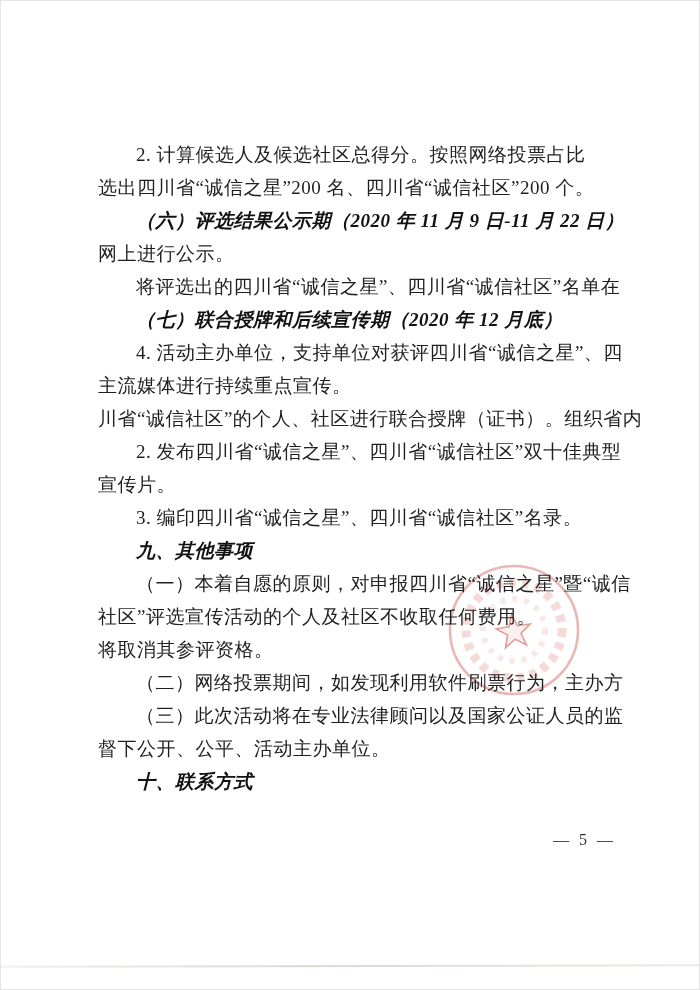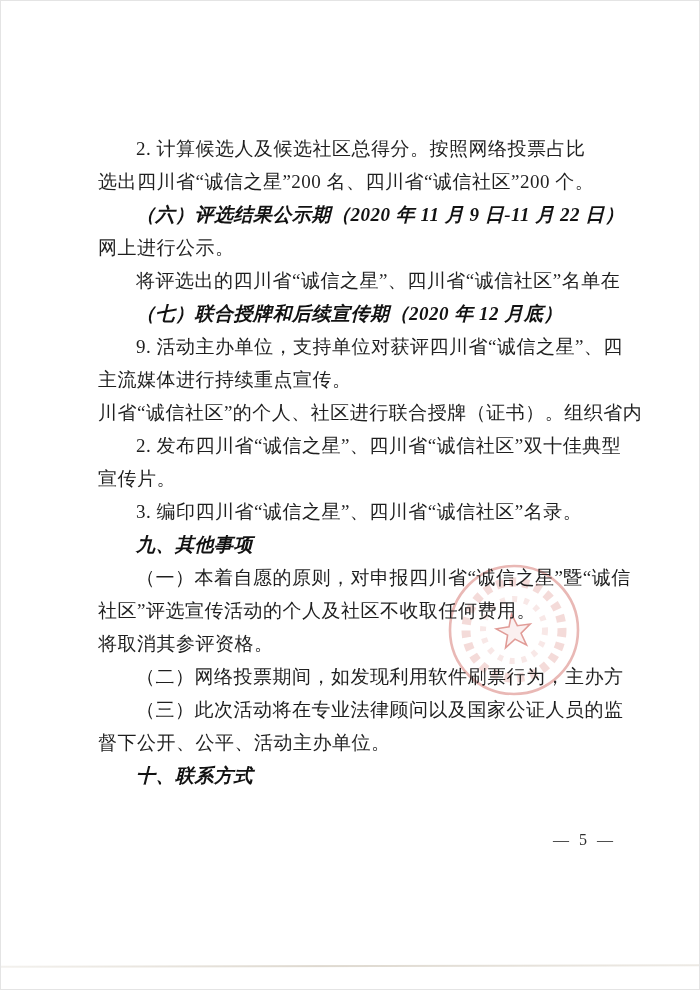--- a/index.html
+++ b/index.html
@@ -12,21 +12,21 @@
     position: relative;
     width: 700px;
     height: 990px;
     background: #ffffff;
     border: 1px solid #e4e4e4;
     overflow: hidden;
   }
   .textblock {
     position: absolute;
     left: 97px;
-    top: 131px;
+    top: 137px;
     width: 518px;
     z-index: 2;
   }
   .line {
     height: 33px;
     line-height: 33px;
     font-size: 19px;
     color: #1f1f1f;
     letter-spacing: 0.5px;
     white-space: nowrap;
@@ -71,21 +71,21 @@
 
 <div class="page">
 
   <div class="textblock">
     <div class="line indent">2. 计算候选人及候选社区总得分。按照网络投票占比</div>
     <div class="line">选出四川省“诚信之星”200 名、四川省“诚信社区”200 个。</div>
     <div class="line indent bold">（六）评选结果公示期（2020 年 11 月 9 日-11 月 22 日）</div>
     <div class="line">网上进行公示。</div>
     <div class="line indent">将评选出的四川省“诚信之星”、四川省“诚信社区”名单在</div>
     <div class="line indent bold">（七）联合授牌和后续宣传期（2020 年 12 月底）</div>
-    <div class="line indent">9. 活动主办单位，支持单位对获评四川省“诚信之星”、四</div>
+    <div class="line indent">4. 活动主办单位，支持单位对获评四川省“诚信之星”、四</div>
     <div class="line">主流媒体进行持续重点宣传。</div>
     <div class="line">川省“诚信社区”的个人、社区进行联合授牌（证书）。组织省内</div>
     <div class="line indent">2. 发布四川省“诚信之星”、四川省“诚信社区”双十佳典型</div>
     <div class="line">宣传片。</div>
     <div class="line indent">3. 编印四川省“诚信之星”、四川省“诚信社区”名录。</div>
     <div class="line indent bold">九、其他事项</div>
     <div class="line indent">（一）本着自愿的原则，对申报四川省“诚信之星”暨“诚信</div>
     <div class="line">社区”评选宣传活动的个人及社区不收取任何费用。</div>
     <div class="line">将取消其参评资格。</div>
     <div class="line indent">（二）网络投票期间，如发现利用软件刷票行为，主办方</div>

